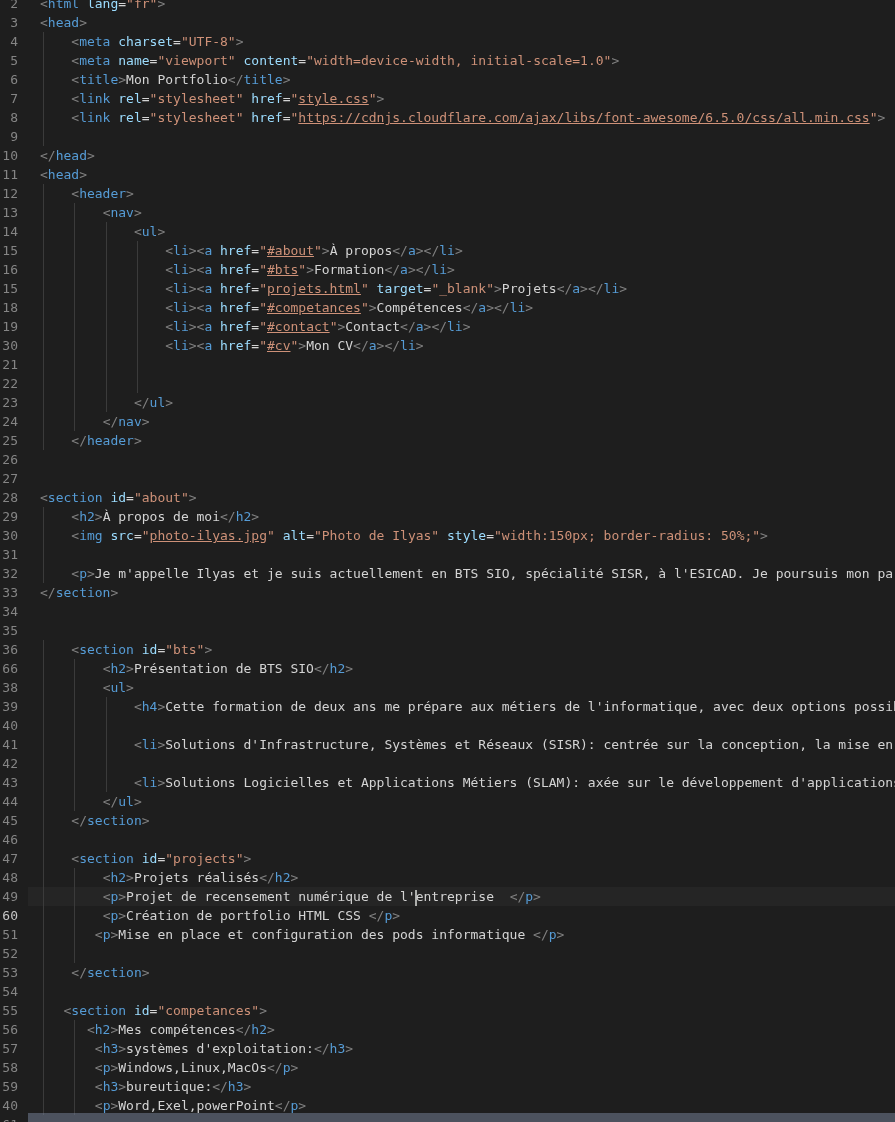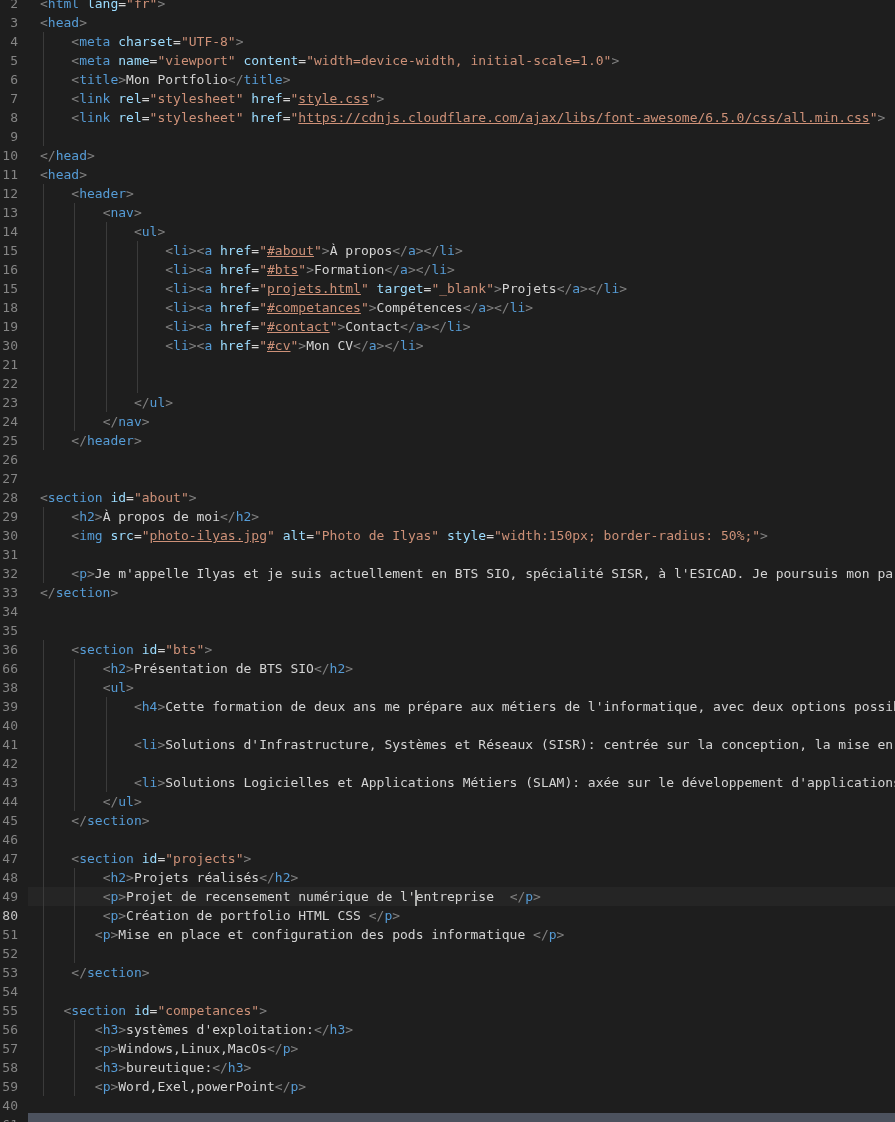--- a/index.html
+++ b/index.html
@@ -128,21 +128,21 @@
       <div class="line-num">40</div>
       <div class="line-num">41</div>
       <div class="line-num">42</div>
       <div class="line-num">43</div>
       <div class="line-num">44</div>
       <div class="line-num">45</div>
       <div class="line-num">46</div>
       <div class="line-num">47</div>
       <div class="line-num">48</div>
       <div class="line-num">49</div>
-      <div class="line-num active">80</div>
+      <div class="line-num active">60</div>
       <div class="line-num">51</div>
       <div class="line-num">52</div>
       <div class="line-num">53</div>
       <div class="line-num">54</div>
       <div class="line-num">55</div>
       <div class="line-num">56</div>
       <div class="line-num">57</div>
       <div class="line-num">58</div>
       <div class="line-num">59</div>
       <div class="line-num">40</div>
@@ -196,20 +196,21 @@
       <div class="code-line"><span class="indent-guide" style="left: 15px;"></span></div>
       <div class="code-line"><span class="indent-guide" style="left: 15px;"></span><span class="tk-x">    </span><span class="tk-p">&lt;</span><span class="tk-t">section</span><span class="tk-x"> </span><span class="tk-a">id</span><span class="tk-e">=</span><span class="tk-s">"projects"</span><span class="tk-p">&gt;</span></div>
       <div class="code-line"><span class="indent-guide" style="left: 15px;"></span><span class="indent-guide" style="left: 46.32px;"></span><span class="tk-x">        </span><span class="tk-p">&lt;</span><span class="tk-t">h2</span><span class="tk-p">&gt;</span><span class="tk-x">Projets réalisés</span><span class="tk-p">&lt;/</span><span class="tk-t">h2</span><span class="tk-p">&gt;</span></div>
       <div class="code-line current"><span class="indent-guide" style="left: 15px;"></span><span class="indent-guide" style="left: 46.32px;"></span><span class="tk-x">        </span><span class="tk-p">&lt;</span><span class="tk-t">p</span><span class="tk-p">&gt;</span><span class="tk-x">Projet de recensement numérique de l'</span><span class="cursor"></span><span class="tk-x">entreprise  </span><span class="tk-p">&lt;/</span><span class="tk-t">p</span><span class="tk-p">&gt;</span></div>
       <div class="code-line"><span class="indent-guide" style="left: 15px;"></span><span class="indent-guide" style="left: 46.32px;"></span><span class="tk-x">        </span><span class="tk-p">&lt;</span><span class="tk-t">p</span><span class="tk-p">&gt;</span><span class="tk-x">Création de portfolio HTML CSS </span><span class="tk-p">&lt;/</span><span class="tk-t">p</span><span class="tk-p">&gt;</span></div>
       <div class="code-line"><span class="indent-guide" style="left: 15px;"></span><span class="indent-guide" style="left: 46.32px;"></span><span class="tk-x">       </span><span class="tk-p">&lt;</span><span class="tk-t">p</span><span class="tk-p">&gt;</span><span class="tk-x">Mise en place et configuration des pods informatique </span><span class="tk-p">&lt;/</span><span class="tk-t">p</span><span class="tk-p">&gt;</span></div>
       <div class="code-line"><span class="indent-guide" style="left: 15px;"></span><span class="indent-guide" style="left: 46.32px;"></span></div>
       <div class="code-line"><span class="indent-guide" style="left: 15px;"></span><span class="tk-x">    </span><span class="tk-p">&lt;/</span><span class="tk-t">section</span><span class="tk-p">&gt;</span></div>
       <div class="code-line"><span class="indent-guide" style="left: 15px;"></span></div>
       <div class="code-line"><span class="indent-guide" style="left: 15px;"></span><span class="tk-x">   </span><span class="tk-p">&lt;</span><span class="tk-t">section</span><span class="tk-x"> </span><span class="tk-a">id</span><span class="tk-e">=</span><span class="tk-s">"competances"</span><span class="tk-p">&gt;</span></div>
+      <div class="code-line"><span class="indent-guide" style="left: 15px;"></span><span class="indent-guide" style="left: 46.32px;"></span><span class="tk-x">      </span><span class="tk-p">&lt;</span><span class="tk-t">h2</span><span class="tk-p">&gt;</span><span class="tk-x">Mes compétences</span><span class="tk-p">&lt;/</span><span class="tk-t">h2</span><span class="tk-p">&gt;</span></div>
       <div class="code-line"><span class="indent-guide" style="left: 15px;"></span><span class="indent-guide" style="left: 46.32px;"></span><span class="tk-x">       </span><span class="tk-p">&lt;</span><span class="tk-t">h3</span><span class="tk-p">&gt;</span><span class="tk-x">systèmes d'exploitation:</span><span class="tk-p">&lt;/</span><span class="tk-t">h3</span><span class="tk-p">&gt;</span></div>
       <div class="code-line"><span class="indent-guide" style="left: 15px;"></span><span class="indent-guide" style="left: 46.32px;"></span><span class="tk-x">       </span><span class="tk-p">&lt;</span><span class="tk-t">p</span><span class="tk-p">&gt;</span><span class="tk-x">Windows,Linux,MacOs</span><span class="tk-p">&lt;/</span><span class="tk-t">p</span><span class="tk-p">&gt;</span></div>
       <div class="code-line"><span class="indent-guide" style="left: 15px;"></span><span class="indent-guide" style="left: 46.32px;"></span><span class="tk-x">       </span><span class="tk-p">&lt;</span><span class="tk-t">h3</span><span class="tk-p">&gt;</span><span class="tk-x">bureutique:</span><span class="tk-p">&lt;/</span><span class="tk-t">h3</span><span class="tk-p">&gt;</span></div>
       <div class="code-line"><span class="indent-guide" style="left: 15px;"></span><span class="indent-guide" style="left: 46.32px;"></span><span class="tk-x">       </span><span class="tk-p">&lt;</span><span class="tk-t">p</span><span class="tk-p">&gt;</span><span class="tk-x">Word,Exel,powerPoint</span><span class="tk-p">&lt;/</span><span class="tk-t">p</span><span class="tk-p">&gt;</span></div>
     </div>
 </div>
 
 <div class="hscrollbar-track">
   <div class="hscrollbar"></div>
 </div>

